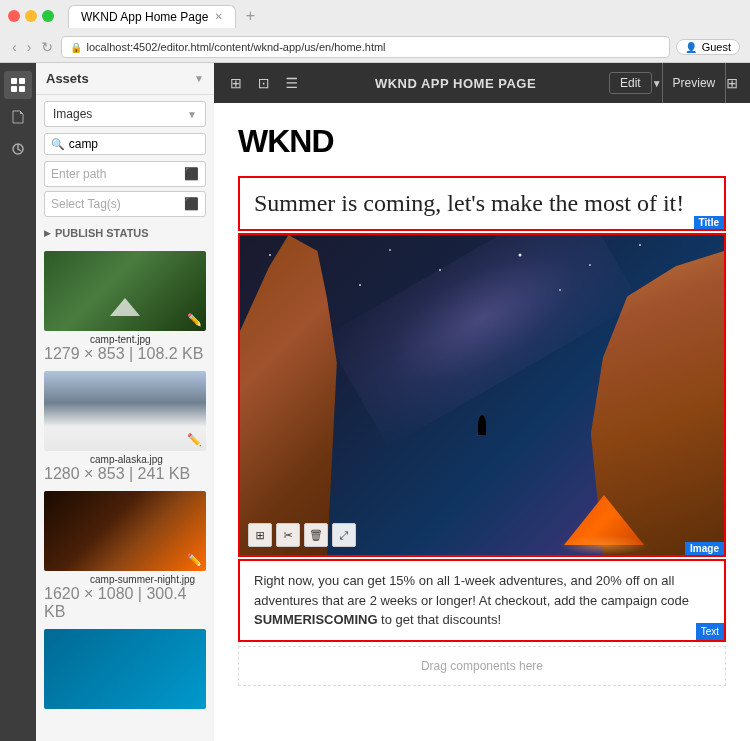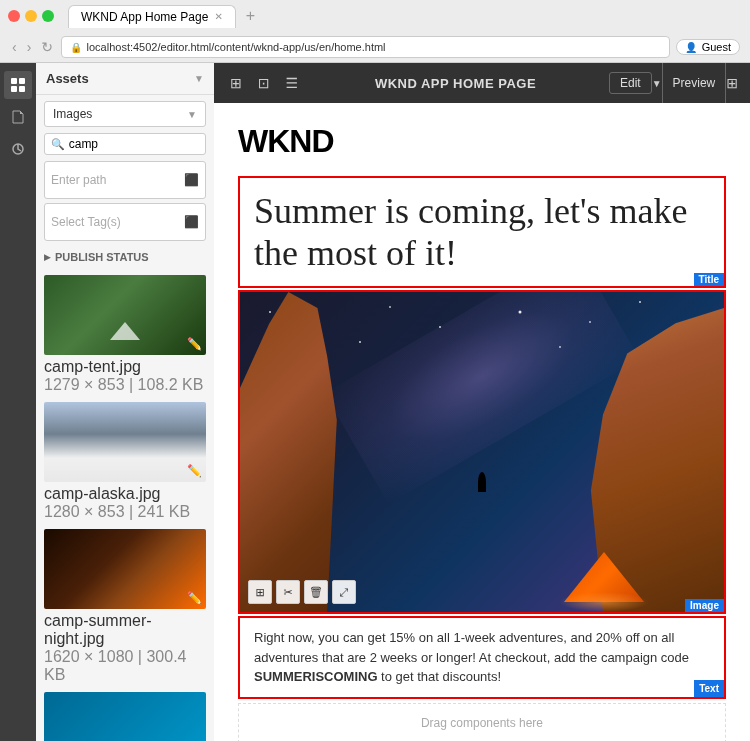--- a/index.html
+++ b/index.html
@@ -29,32 +29,32 @@
     .sidebar-with-icons { display: flex; }
     .sidebar-content { flex: 1; width: 178px; background: #f5f5f5; overflow-y: auto; }
 
     .sidebar-header { padding: 8px 10px; font-size: 13px; font-weight: 600; color: #333; display: flex; align-items: center; justify-content: space-between; border-bottom: 1px solid #ddd; }
     .sidebar-header-arrow { color: #999; font-size: 10px; }
 
     .sidebar-search { display: flex; align-items: center; background: white; border: 1px solid #ccc; border-radius: 3px; margin: 6px 8px; padding: 3px 6px; }
     .sidebar-search input { border: none; outline: none; font-size: 12px; flex: 1; background: transparent; }
     .sidebar-search-icon { color: #999; font-size: 11px; margin-right: 4px; }
 
-    .sidebar-field { display: flex; align-items: center; background: white; border: 1px solid #ccc; border-radius: 3px; margin: 4px 8px; padding: 3px 6px; height: 38px; }
+    .sidebar-field { display: flex; align-items: center; background: white; border: 1px solid #ccc; border-radius: 3px; margin: 4px 8px; padding: 3px 6px; height: 26px; }
     .sidebar-field-text { font-size: 12px; color: #aaa; flex: 1; }
     .sidebar-field-icon { color: #666; font-size: 12px; }
 
     .publish-status { margin: 6px 8px; }
     .publish-status-header { display: flex; align-items: center; gap: 4px; font-size: 11px; color: #666; padding: 4px 0; cursor: pointer; }
     .publish-status-arrow { font-size: 9px; }
 
     .asset-item { margin: 8px 8px 4px; }
     .asset-thumb { width: 162px; height: 80px; background: #ccc; border-radius: 2px; overflow: hidden; position: relative; }
     .asset-edit-icon { position: absolute; right: 4px; bottom: 4px; color: #555; font-size: 12px; cursor: pointer; }
-    .asset-info { font-size: 16px; color: #333; margin-top: 3px; }
+    .asset-info { font-size: 10px; color: #333; margin-top: 3px; margin-left: 46px; }
     .asset-meta { font-size: 16px; color: #888; }
 
     
     .main-area { flex: 1; display: flex; flex-direction: column; overflow: hidden; }
 
     
     .aem-toolbar { background: #323232; color: white; display: flex; align-items: center; padding: 0 12px; height: 40px; gap: 12px; }
     .aem-toolbar-left { display: flex; align-items: center; gap: 8px; }
     .aem-toolbar-title { flex: 1; text-align: center; font-size: 13px; font-weight: 600; letter-spacing: 0.5px; color: #ddd; }
     .aem-toolbar-right { display: flex; align-items: center; }
@@ -68,39 +68,39 @@
     .editor-content { flex: 1; background: white; overflow-y: auto; padding: 0; }
     .editor-inner { padding: 20px 24px; }
 
     .wknd-logo { font-size: 32px; font-weight: 900; color: #000; letter-spacing: -1px; margin-bottom: 16px; font-family: Arial Black, sans-serif; }
 
     
     .component-wrapper { position: relative; margin-bottom: 2px; }
     .component-border { border: 2px solid #e00; }
     .component-badge { position: absolute; right: 0; bottom: 0; background: #1473e6; color: white; font-size: 10px; padding: 1px 5px; font-weight: 600; z-index: 10; }
 
-    .title-text { font-size: 36px; font-weight: 400; color: #222; padding: 12px 14px; font-family: Georgia, serif; }
+    .title-text { font-size: 24px; font-weight: 400; color: #222; padding: 12px 14px; font-family: Georgia, serif; }
     .image-placeholder { width: 100%; height: 320px; background: linear-gradient(135deg, #1a1a2e 0%, #16213e 30%, #0f3460 60%, #533483 100%); position: relative; overflow: hidden; display: flex; align-items: flex-end; justify-content: flex-end; }
     
     
     .night-sky { position: absolute; top: 0; left: 0; right: 0; bottom: 0; }
     .rock-left { position: absolute; bottom: 0; left: 0; width: 40%; height: 100%; background: linear-gradient(135deg, #8B4513 0%, #A0522D 30%, #6B3410 60%, #4a2008 100%); clip-path: polygon(0 100%, 0 30%, 15% 10%, 25% 0%, 40% 5%, 45% 20%, 50% 40%, 45% 100%); }
     .rock-right { position: absolute; bottom: 0; right: 0; width: 50%; height: 95%; background: linear-gradient(160deg, #CD853F 0%, #A0522D 30%, #8B4513 60%, #5C2E08 100%); clip-path: polygon(100% 100%, 100% 0%, 80% 5%, 60% 15%, 50% 35%, 45% 60%, 50% 100%); }
     .tent { position: absolute; bottom: 10px; right: 80px; width: 80px; height: 50px; background: linear-gradient(135deg, #e05000 0%, #ff6b00 50%, #cc4400 100%); clip-path: polygon(50% 0%, 100% 100%, 0% 100%); }
     .tent-glow { position: absolute; bottom: 0; right: 75px; width: 90px; height: 20px; background: radial-gradient(ellipse, rgba(255,150,50,0.6) 0%, transparent 70%); }
     .person-silhouette { position: absolute; bottom: 120px; left: 50%; transform: translateX(-50%); width: 8px; height: 20px; background: #000; border-radius: 50% 50% 0 0; }
     .milky-way { position: absolute; top: 20px; left: 20%; width: 60%; height: 40%; background: radial-gradient(ellipse at center, rgba(150,120,200,0.4) 0%, rgba(100,80,150,0.2) 50%, transparent 100%); transform: rotate(-30deg); }
 
     .image-toolbar { position: absolute; bottom: 8px; left: 8px; display: flex; gap: 4px; }
     .image-toolbar-btn { width: 24px; height: 24px; background: rgba(255,255,255,0.9); border: 1px solid #ccc; border-radius: 2px; display: flex; align-items: center; justify-content: center; cursor: pointer; font-size: 11px; color: #333; }
 
     
     .text-component { border: 2px solid #e00; padding: 10px 14px; font-size: 13px; color: #333; line-height: 1.5; position: relative; }
     .text-component strong { font-weight: 700; }
-    .text-badge { position: absolute; right: 0; bottom: 0; background: #1473e6; color: white; font-size: 10px; padding: 1px 5px; font-weight: 700; }
+    .text-badge { position: absolute; right: 0; bottom: 0; background: #1473e6; color: white; font-size: 10px; padding: 1px 5px; font-weight: 400; }
 
     
     .drag-here { text-align: center; color: #aaa; font-size: 12px; padding: 12px; border: 1px dashed #ddd; margin: 4px 0; }
 
     
     .thumb-green { background: linear-gradient(135deg, #2d5a27 0%, #4a7c3f 40%, #1a3a0f 100%); width: 100%; height: 100%; }
     .thumb-alaska { background: linear-gradient(to bottom, #b0c4de 0%, #708090 40%, #f0f0f0 70%, #e8e8e8 100%); width: 100%; height: 100%; }
     .thumb-night { background: linear-gradient(135deg, #1a0a00 0%, #4a2008 40%, #8B4513 60%, #ff6b00 100%); width: 100%; height: 100%; }
     .thumb-surf { background: linear-gradient(135deg, #006994 0%, #0099cc 100%); width: 100%; height: 100%; }
   </style>

